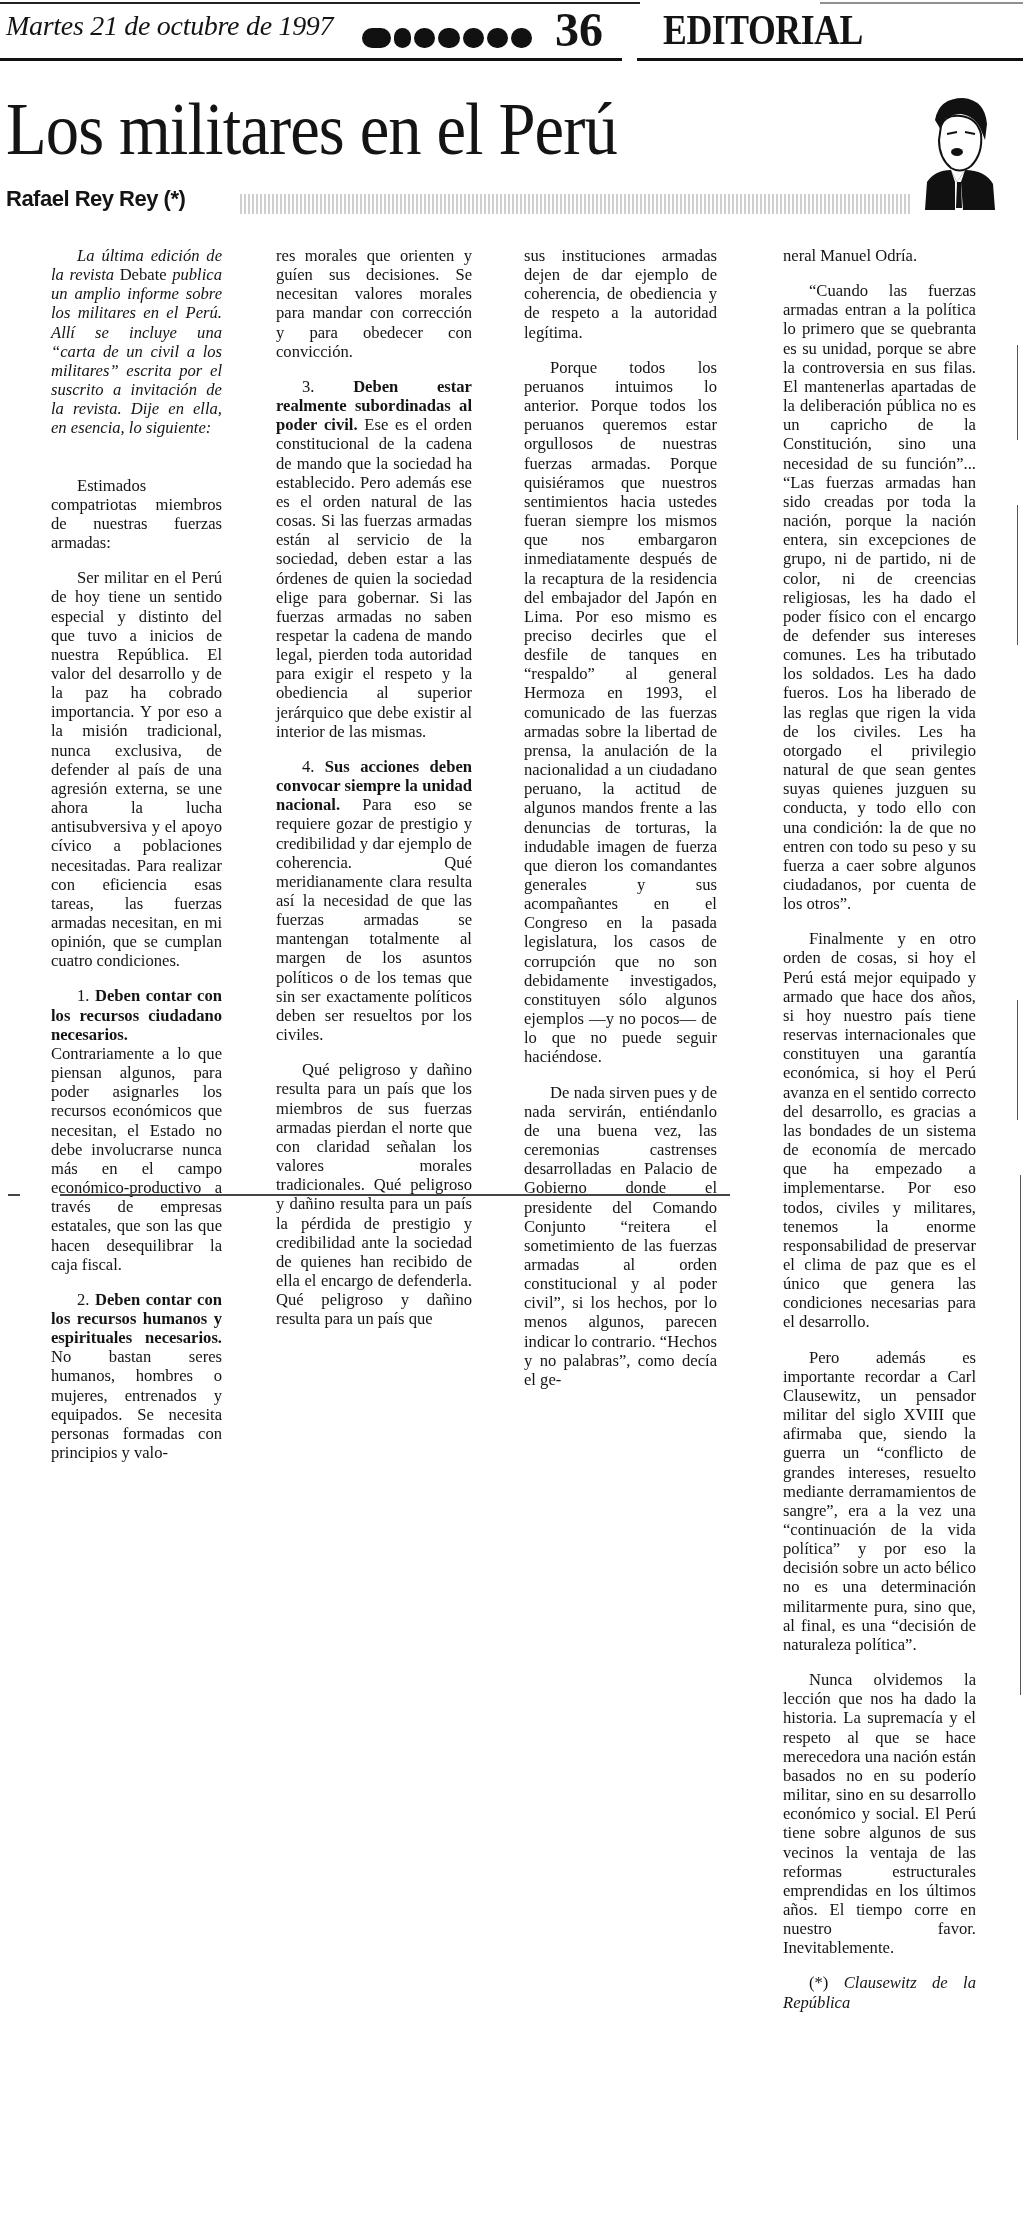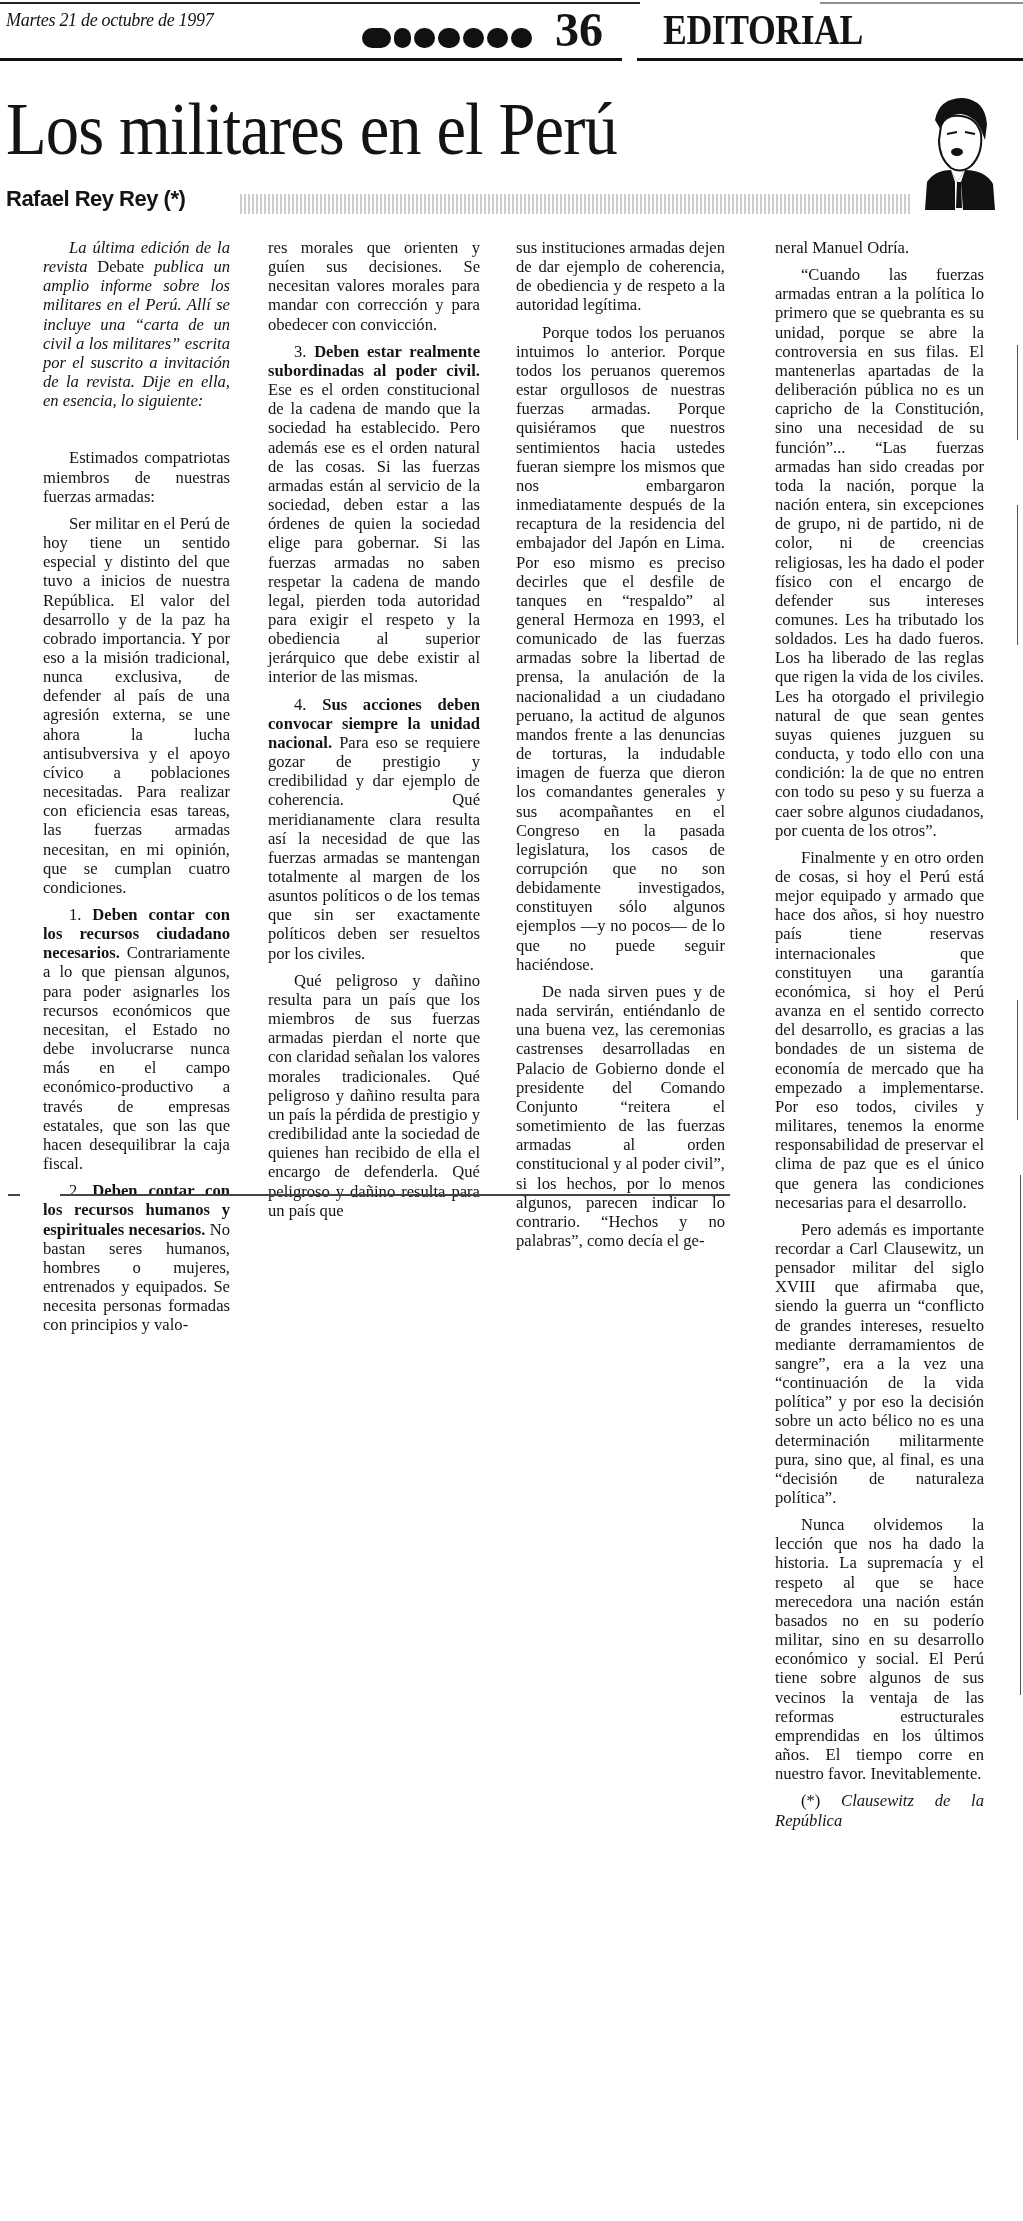--- a/index.html
+++ b/index.html
@@ -3,33 +3,33 @@
 <meta charset="utf-8">
 <style>
   html, body { margin: 0; padding: 0; background: #ffffff; }
   body {
     width: 1023px; height: 2221px; position: relative; overflow: hidden;
     font-family: "Liberation Serif", "DejaVu Serif", serif; color: #141414;
   }
   .masthead { position: absolute; left: 0; top: 0; width: 1023px; height: 64px; }
   .rule-top { position: absolute; top: 2px; height: 2px; background: #222; }
   .rule-bot { position: absolute; top: 58px; height: 3px; background: #111; }
-  .date { position: absolute; left: 6px; top: 10px; font-size: 18px; font-style: italic; letter-spacing: -0.3px; }
+  .date { position: absolute; left: 6px; top: 10px; font-size: 28px; font-style: italic; letter-spacing: -0.3px; }
   .logo { position: absolute; left: 362px; top: 26px; width: 170px; height: 24px; display: flex; gap: 3px; align-items: center; }
   .logo span { display: block; background: #111; height: 20px; border-radius: 10px; }
   .page-num { position: absolute; left: 555px; top: 0; font-size: 48px; font-weight: bold; line-height: 60px; }
   .section { position: absolute; left: 663px; top: 2px; font-size: 42px; font-weight: bold; line-height: 56px; transform: scaleX(0.85); transform-origin: left; letter-spacing: -0.5px; }
   .headline { position: absolute; left: 6px; top: 84px; font-size: 74px; line-height: 90px; transform: scaleX(0.9); transform-origin: left; letter-spacing: -1px; }
   .byline { position: absolute; left: 6px; top: 186px; font-family: "Liberation Sans", "DejaVu Sans", sans-serif; font-weight: bold; font-size: 22px; letter-spacing: -0.5px; }
   .byline-rule { position: absolute; left: 240px; top: 194px; width: 670px; height: 20px;
     background: repeating-linear-gradient(90deg, #bbb 0 2px, #fff 2px 4px), #ddd; opacity: 0.7; }
   .portrait { position: absolute; left: 905px; top: 90px; width: 110px; height: 120px; }
 
   .col { position: absolute; top: 230px; font-size: 16.6px; line-height: 19.15px; text-align: justify; hyphens: manual; }
-  .col p { margin: 8px; text-indent: 26px; }
+  .col p { margin: 16px; text-indent: 26px; }
   .col p.noindent { text-indent: 0; }
   .col p.gap { margin-top: 19px; }
   .col .intro { font-style: italic; }
   .col b { font-weight: bold; }
   #col1 { left: 35px; width: 203px; }
   #col2 { left: 260px; width: 228px; }
   #col3 { left: 508px; width: 225px; }
   #col4 { left: 767px; width: 225px; }
   .hr-break { position: absolute; left: 60px; top: 1194px; width: 670px; height: 2px; background: #444; }
   .hr-dash { position: absolute; left: 8px; top: 1194px; width: 12px; height: 2px; background: #444; }

